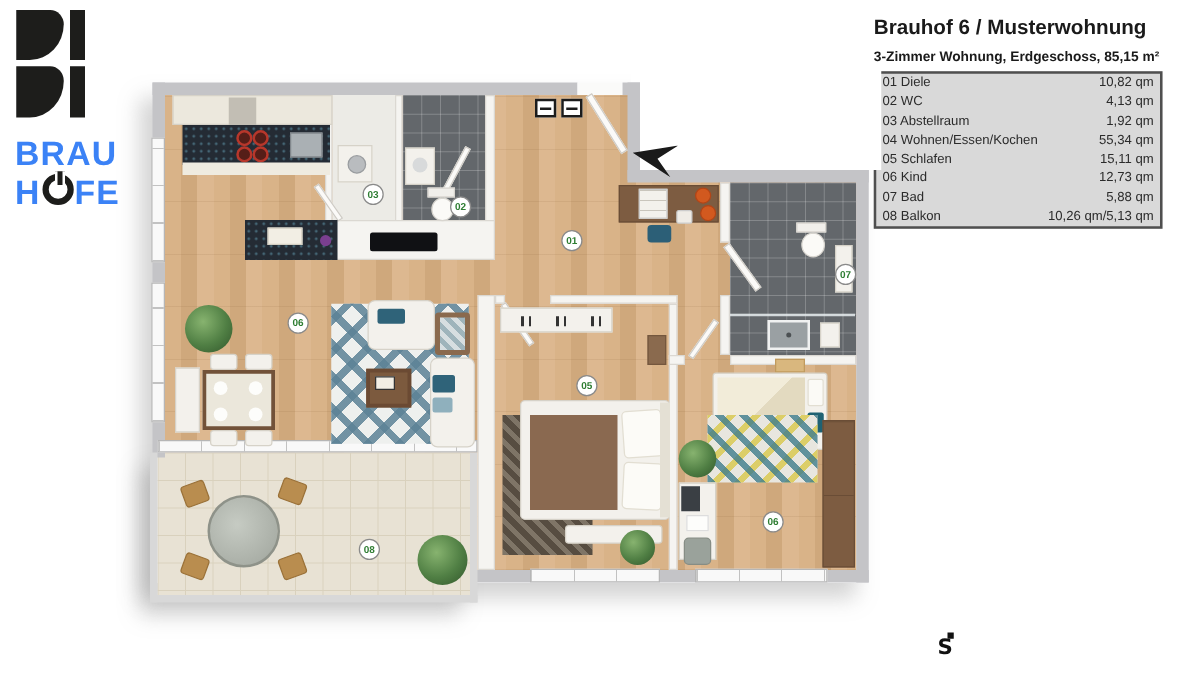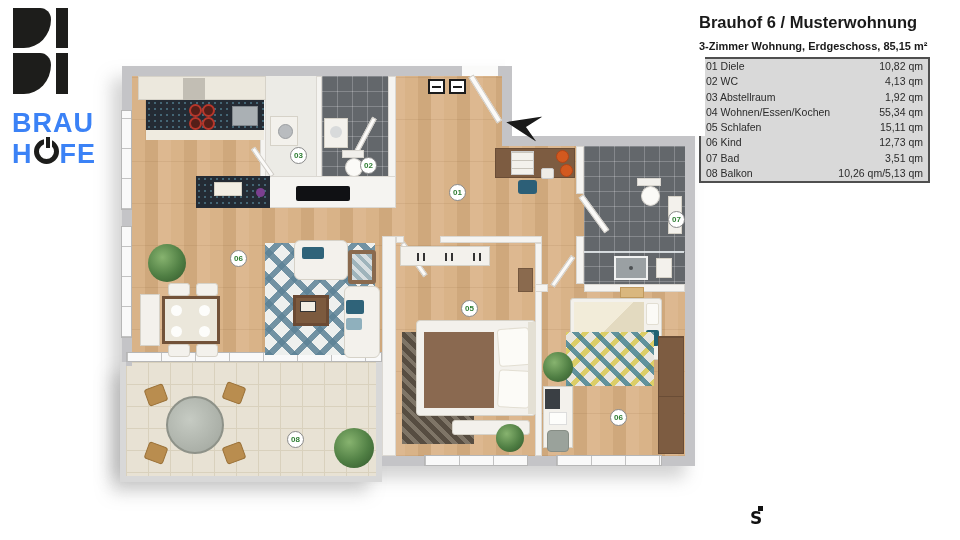--- a/index.html
+++ b/index.html
@@ -87,21 +87,21 @@
     <div class="lrow">
         <span>05 Schlafen</span>
         <span>15,11 qm</span>
       </div>
     <div class="lrow">
         <span>06 Kind</span>
         <span>12,73 qm</span>
       </div>
     <div class="lrow">
         <span>07 Bad</span>
-        <span>3,51 qm</span>
+        <span>5,88 qm</span>
       </div>
     <div class="lrow">
         <span>08 Balkon</span>
         <span>10,26 qm/5,13 qm</span>
       </div>
   </div>
 
   <div class="abs shadow1" style="left:122px;top:66px;width:573px;height:400px;"></div>
   <div class="abs shadow1" style="left:122px;top:362px;width:256px;height:118px;"></div>
   <div class="abs wood" style="left:132px;top:76px;width:553px;height:380px;"></div>

